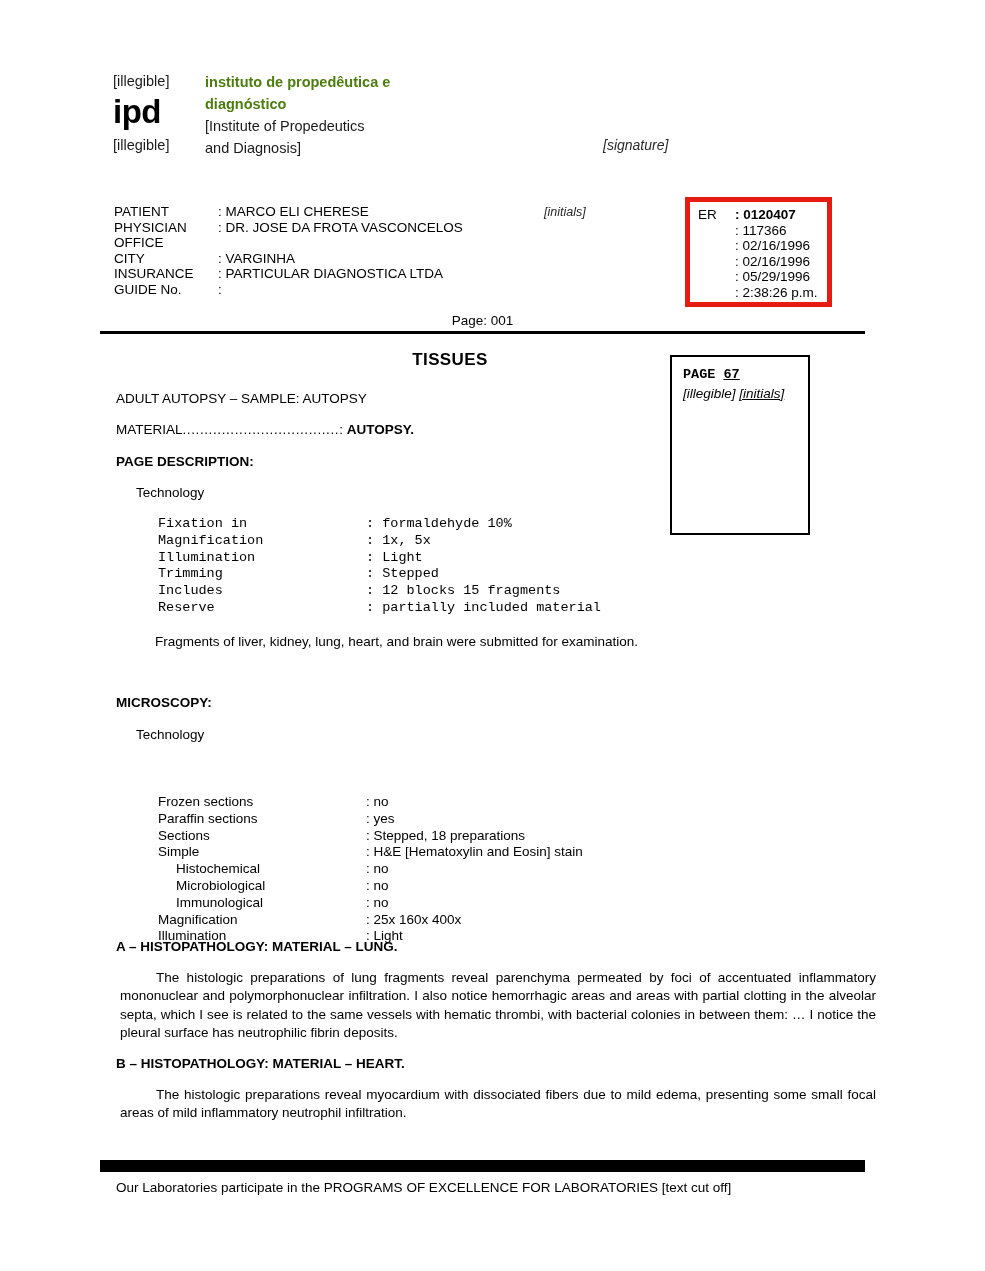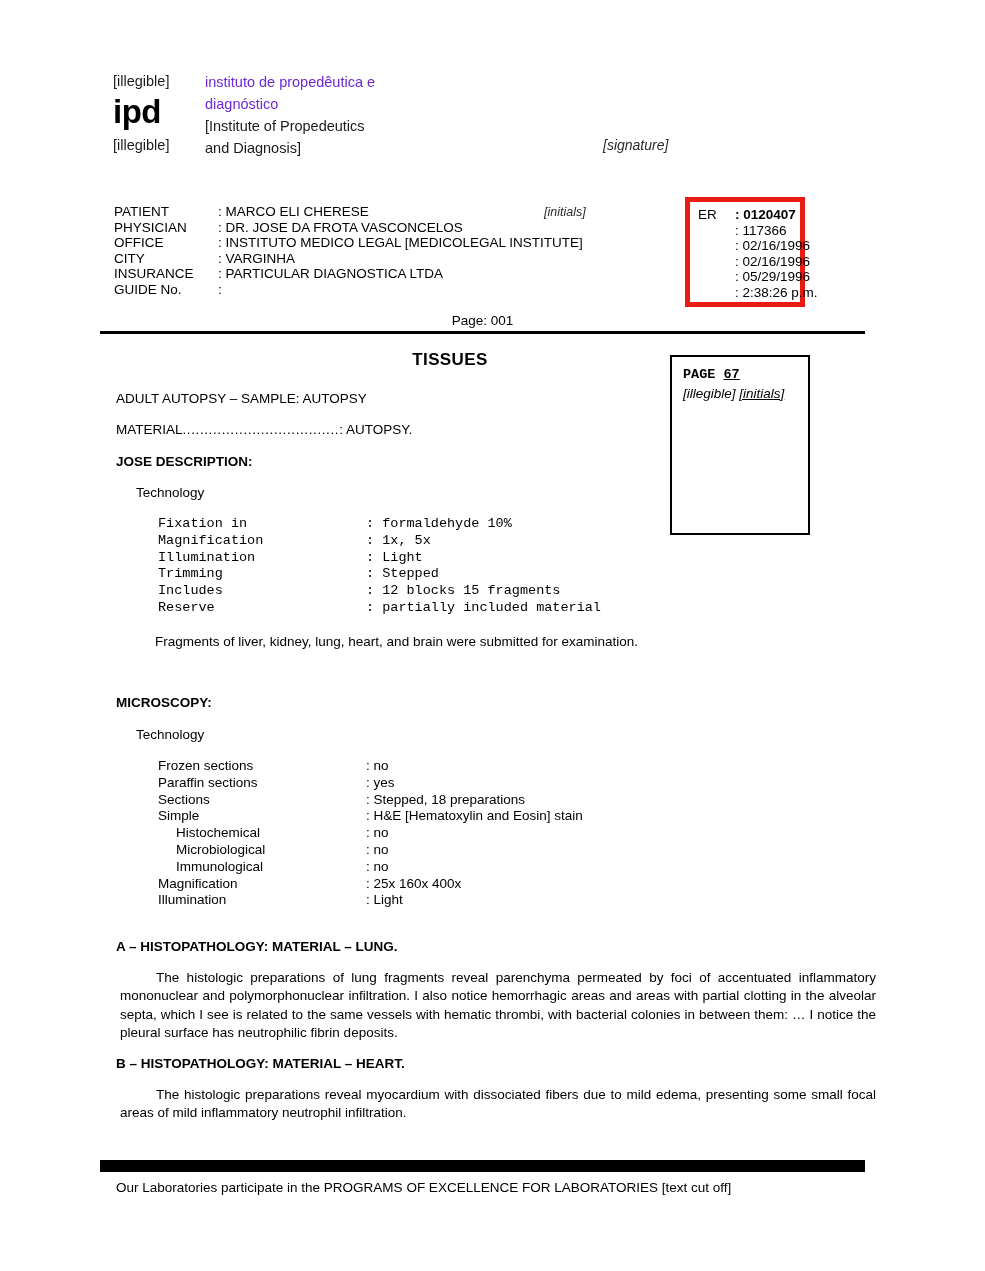--- a/index.html
+++ b/index.html
@@ -47,22 +47,22 @@
     color: #000;
   }
   .lh-right {
     flex: 1;
     font-size: 14.5px;
     line-height: 22px;
     color: #1a1a1a;
     padding-top: 1px;
   }
   .lh-bold {
-    font-weight: normal;
-    color: #6d28d9;
+    font-weight: bold;
+    color: #4d7c0f;
   }
 
   .signature {
     position: absolute;
     left: 603px;
     top: 137px;
     font-size: 14px;
     font-style: italic;
     color: #2a2a2a;
   }
@@ -96,21 +96,21 @@
     font-size: 12.5px;
     font-style: italic;
     color: #2a2a2a;
   }
 
   
   .er-box {
     position: absolute;
     left: 685px;
     top: 197px;
-    width: 120px;
+    width: 147px;
     height: 110px;
     border: 5px solid #e81b12;
     background: #ffffff;
     box-sizing: border-box;
   }
   .er-inner {
     position: absolute;
     left: 8px;
     top: 5px;
     right: 4px;
@@ -203,21 +203,21 @@
     position: absolute;
     left: 116px;
     top: 422px;
     font-size: 13.5px;
     white-space: nowrap;
   }
   .material-line .dots {
     letter-spacing: 0.6px;
   }
   .material-line .val {
-    font-weight: normal;
+    font-weight: bold;
   }
 
   .sec-head {
     position: absolute;
     left: 116px;
     font-size: 13.5px;
     font-weight: bold;
   }
   .sec-head.gross { top: 454px; }
   .sec-head.micro { top: 695px; }
@@ -230,21 +230,21 @@
   .tech-label.gross { top: 485px; }
   .tech-label.micro { top: 727px; }
 
   .kv-table {
     position: absolute;
     font-size: 13.5px;
     line-height: 16.8px;
     width: 520px;
   }
   .kv-table.gross { left: 158px; top: 516px; font-family: Liberation Mono, monospace; }
-  .kv-table.micro { left: 158px; top: 758px; }
+  .kv-table.micro { left: 158px; top: 794px; }
   .kv-row {
     display: flex;
     white-space: nowrap;
   }
   .kv-key {
     width: 208px;
     flex: 0 0 208px;
   }
   .kv-key.sub {
     padding-left: 18px;
@@ -328,21 +328,20 @@
     <div class="pt-row">
       <span class="pt-label">PATIENT</span>
       <span class="pt-value">: MARCO ELI CHERESE</span>
     </div>
     <div class="pt-row">
       <span class="pt-label">PHYSICIAN</span>
       <span class="pt-value">: DR. JOSE DA FROTA VASCONCELOS</span>
     </div>
     <div class="pt-row">
       <span class="pt-label">OFFICE</span>
-      <span class="pt-value">: INSTITUTO MEDICO LEGAL [MEDICOLEGAL INSTITUTE]</span>
     </div>
     <div class="pt-row">
       <span class="pt-label">CITY</span>
       <span class="pt-value">: VARGINHA</span>
     </div>
     <div class="pt-row">
       <span class="pt-label">INSURANCE</span>
       <span class="pt-value">: PARTICULAR DIAGNOSTICA LTDA</span>
     </div>
     <div class="pt-row">
@@ -398,21 +397,21 @@
         <span class="ul">[initials]</span>
       </div>
     </div>
   </div>
 
   <div class="sample-line">ADULT AUTOPSY – SAMPLE: AUTOPSY</div>
   <div class="material-line">
     <span>MATERIAL</span><span class="dots">....................................</span><span>: </span><span class="val">AUTOPSY.</span>
   </div>
 
-  <div class="sec-head gross">JOSE DESCRIPTION:</div>
+  <div class="sec-head gross">PAGE DESCRIPTION:</div>
   <div class="tech-label gross">Technology</div>
   <div class="kv-table gross">
     <div class="kv-row">
       <span class="kv-key">Fixation in</span>
       <span class="kv-val">: formaldehyde 10%</span>
     </div>
     <div class="kv-row">
       <span class="kv-key">Magnification</span>
       <span class="kv-val">: 1x, 5x</span>
     </div>

